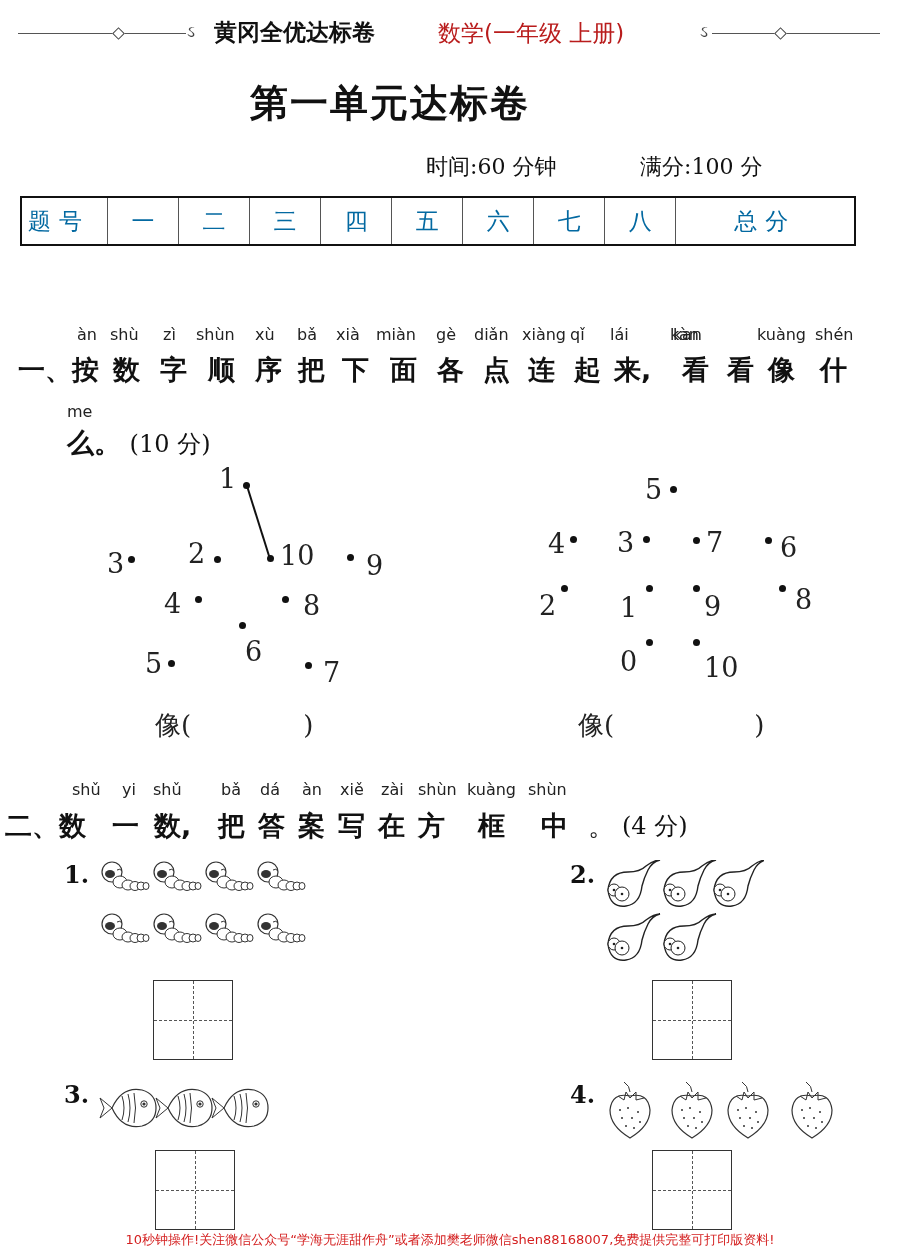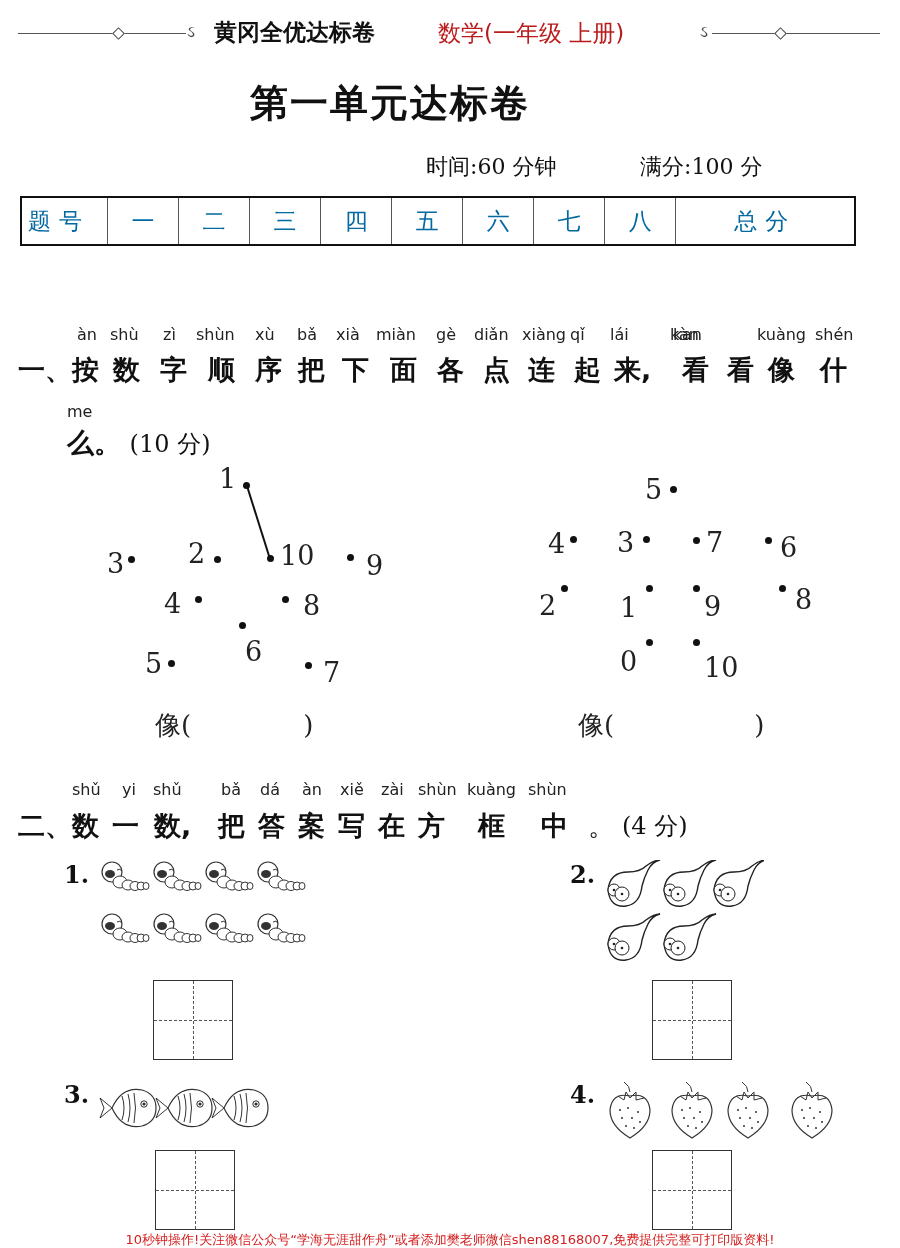--- a/index.html
+++ b/index.html
@@ -179,21 +179,21 @@
   <span style="left:221px">bǎ</span>
   <span style="left:260px">dá</span>
   <span style="left:302px">àn</span>
   <span style="left:340px">xiě</span>
   <span style="left:381px">zài</span>
   <span style="left:418px">shùn</span>
   <span style="left:467px">kuàng</span>
   <span style="left:528px">shùn</span>
 </div>
 <div class="qline" style="top:808px;left:0;">
-  <span class="ch" style="left:18px">二、数</span>
+  <span class="ch" style="left:5px">二、数</span>
   <span class="ch" style="left:112px">一</span>
   <span class="ch" style="left:154px">数,</span>
   <span class="ch" style="left:218px">把</span>
   <span class="ch" style="left:258px">答</span>
   <span class="ch" style="left:298px">案</span>
   <span class="ch" style="left:338px">写</span>
   <span class="ch" style="left:378px">在</span>
   <span class="ch" style="left:418px">方</span>
   <span class="ch" style="left:478px">框</span>
   <span class="ch" style="left:541px">中</span>

